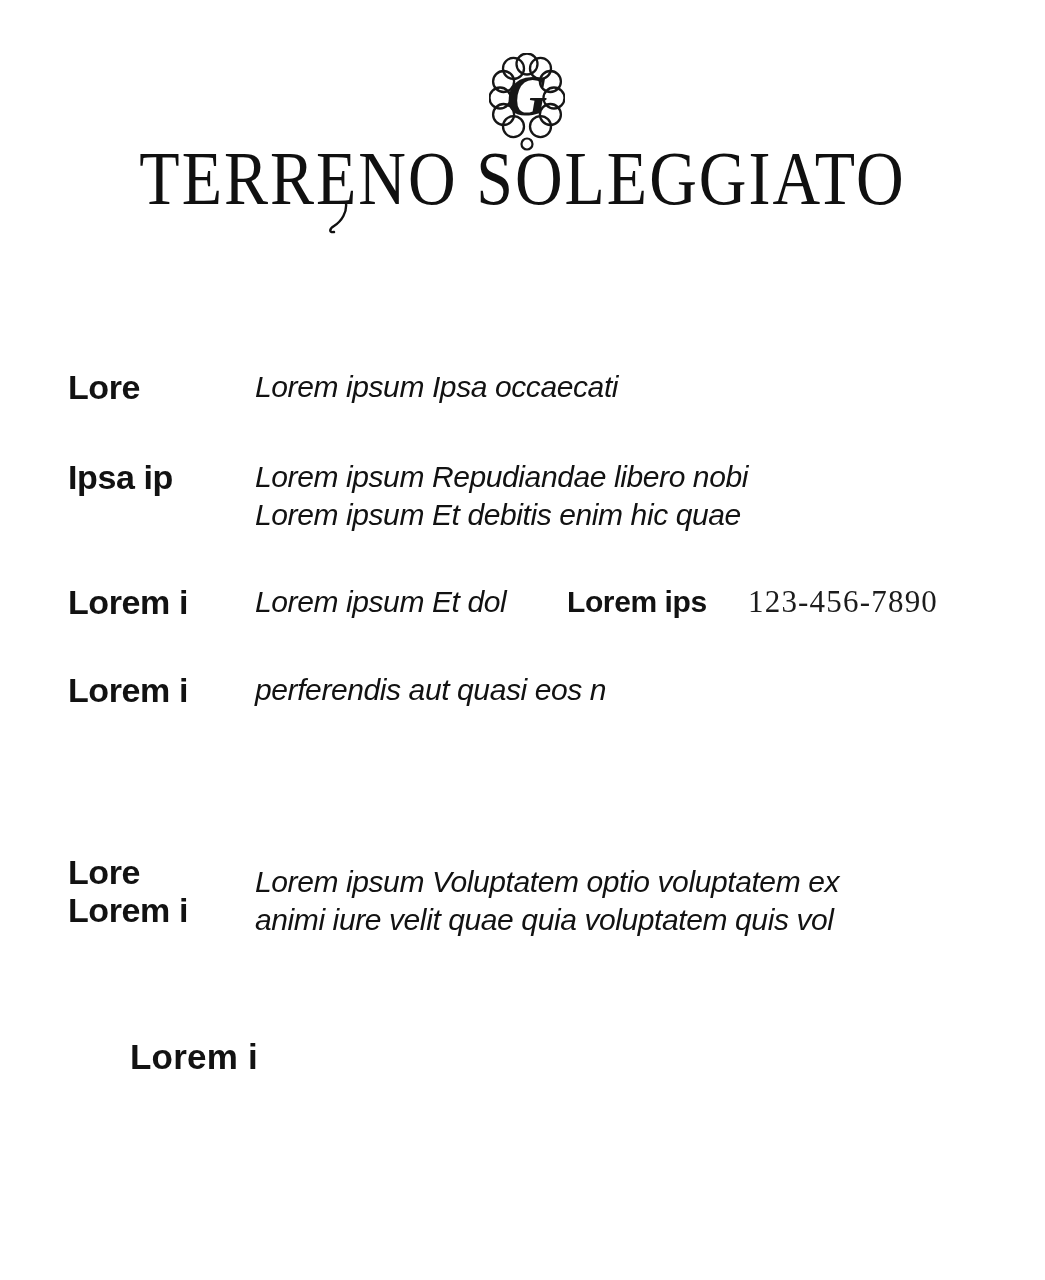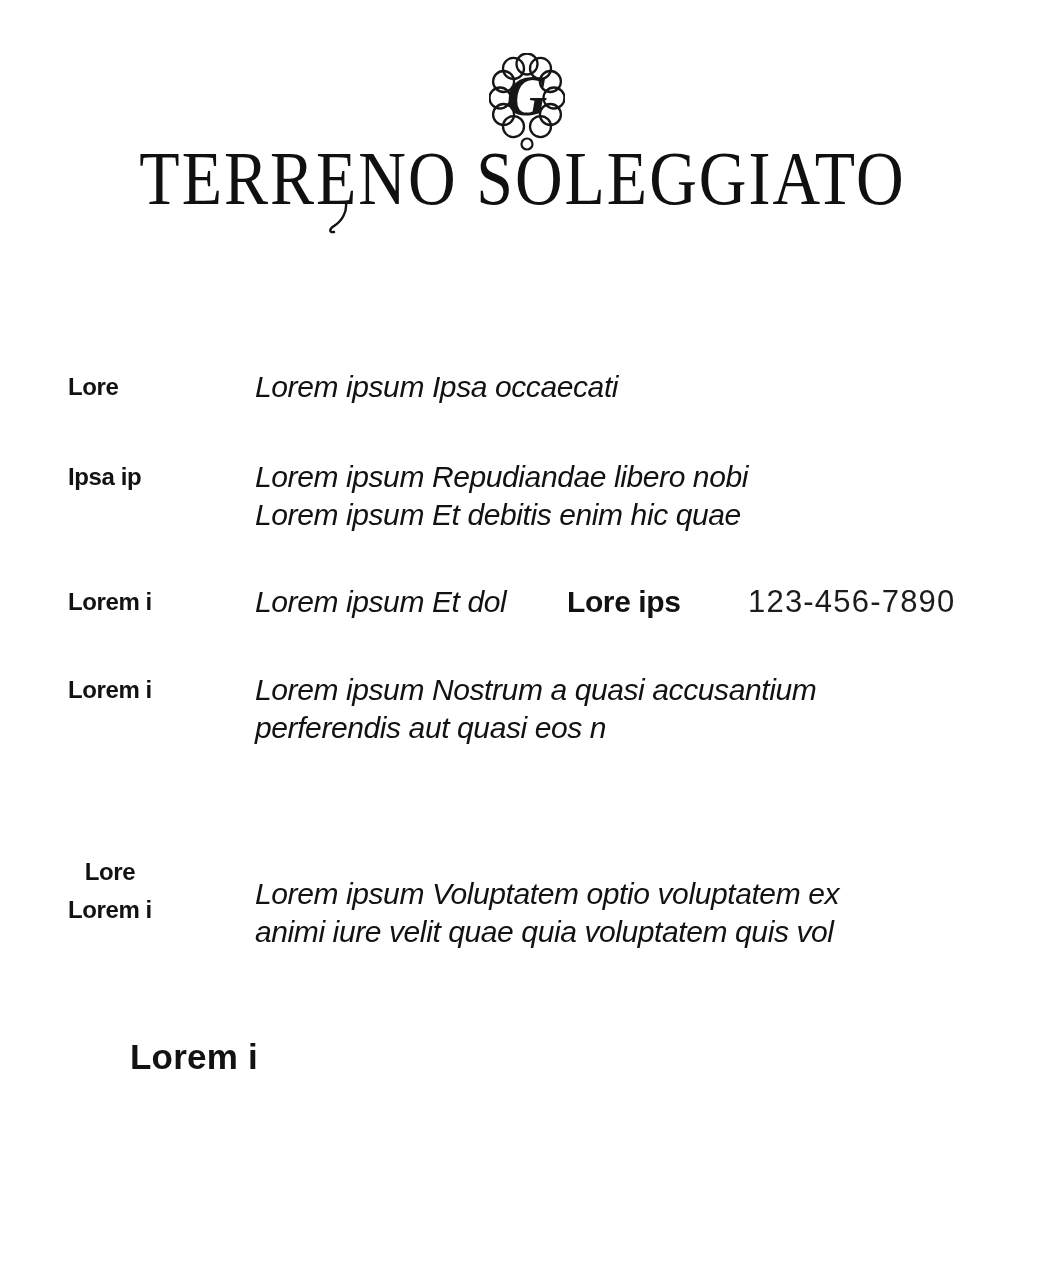--- a/index.html
+++ b/index.html
@@ -56,25 +56,24 @@
     height: 32px;
   }
   .swash path { fill: none; stroke: #101010; stroke-width: 2.4; stroke-linecap: round; }
 
   
   .row { position: absolute; left: 0; width: 100%; }
   .label {
     position: absolute;
     left: 68px;
     font-weight: 700;
-    font-size: 24px;
+    font-size: 34px;
     line-height: 38px;
     letter-spacing: -0.4px;
     white-space: nowrap;
-    text-align: center;
   }
   .value {
     position: absolute;
     left: 255px;
     font-weight: 400;
     font-size: 30px;
     line-height: 37.5px;
     letter-spacing: -0.4px;
     white-space: nowrap;
     font-style: italic;
@@ -90,20 +89,21 @@
   }
   .phone {
     position: absolute;
     left: 748px;
     font-weight: 400;
     font-size: 31px;
     line-height: 37.5px;
     letter-spacing: 1.2px;
     color: #1c1c1c;
     white-space: nowrap;
+    font-family: Liberation Serif, serif;
   }
 
   
   .footer {
     position: absolute;
     left: 130px;
     top: 1037px;
     display: flex;
     gap: 38px;
     font-weight: 700;
@@ -152,38 +152,37 @@
     <div class="label">Ipsa ip</div>
     <div class="value">
       <div>Lorem ipsum Repudiandae libero nobi</div>
       <div>Lorem ipsum Et debitis enim hic quae</div>
     </div>
   </div>
 
   <div class="row" style="top:583px">
     <div class="label">Lorem i</div>
     <div class="value">Lorem ipsum Et dol</div>
-    <div class="value-bold">Lore ips</div>
+    <div class="value-bold">Lorem ips</div>
     <div class="phone">123-456-7890</div>
   </div>
 
   <div class="row" style="top:671px">
     <div class="label">Lorem i</div>
     <div class="value">
-      <div>Lorem ipsum Nostrum a quasi accusantium</div>
       <div>perferendis aut quasi eos n</div>
     </div>
   </div>
 
   <div class="row" style="top:853px">
     <div class="label">
       <div>Lore</div>
       <div>Lorem i</div>
     </div>
-    <div class="value" style="top:22px">
+    <div class="value" style="top:10px">
       <div>Lorem ipsum Voluptatem optio voluptatem ex</div>
       <div>animi iure velit quae quia voluptatem quis vol</div>
     </div>
   </div>
 
   <div class="footer">
     <span>Lorem i</span>
   </div>
 
 </div>

